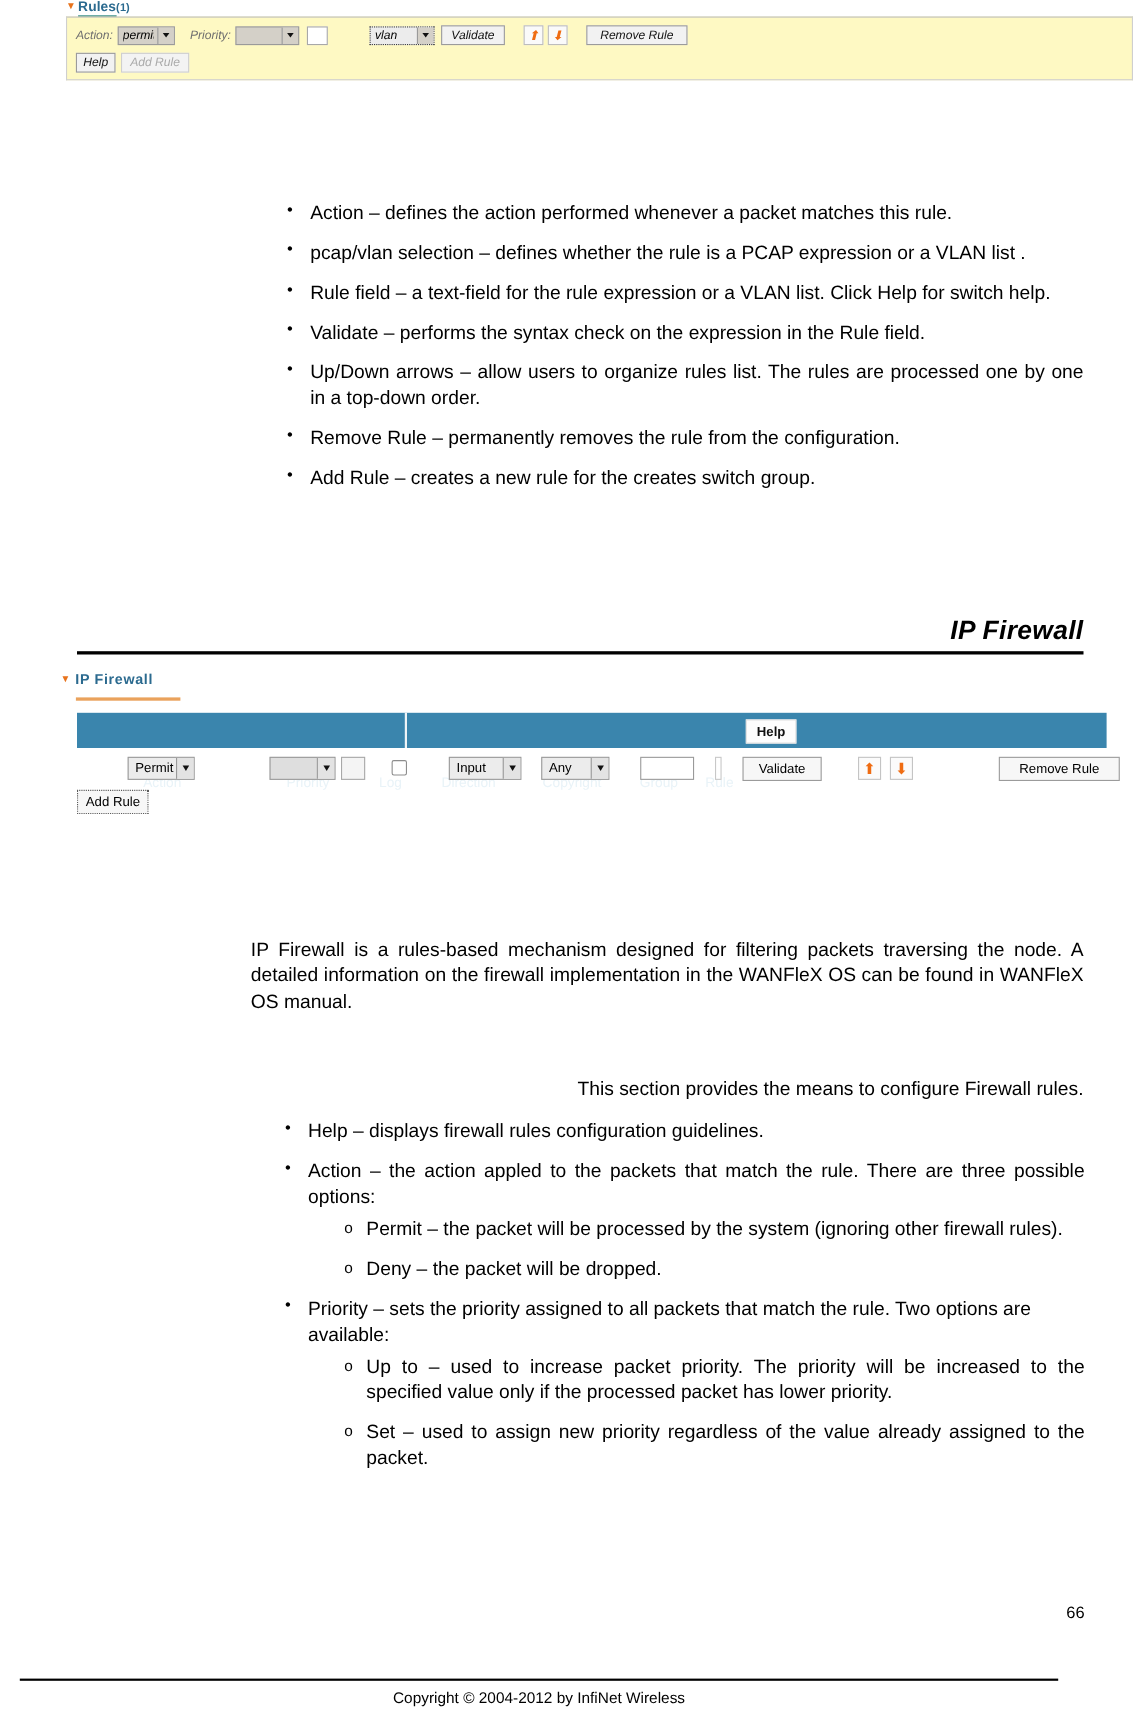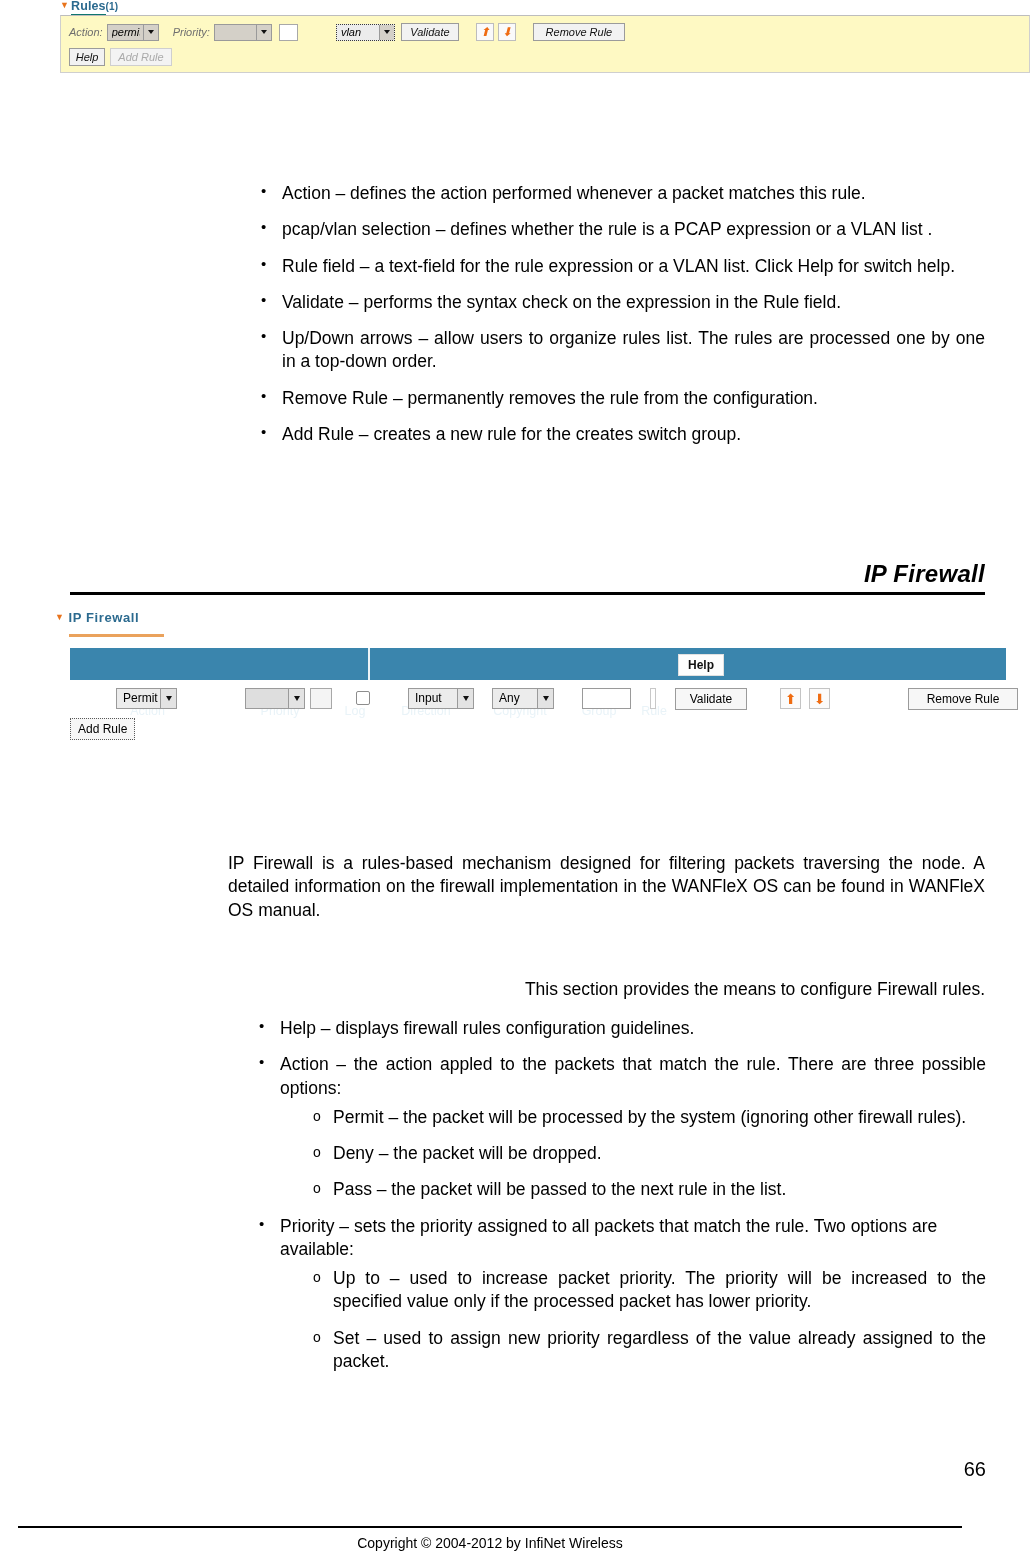--- a/index.html
+++ b/index.html
@@ -418,21 +418,21 @@
     line-height: 1.33;
     text-align: justify;
   }
   .para.noj { text-align: left; }
 
   
   .pageno {
     position: absolute;
     right: 44px;
     top: 1458px;
-    font-size: 20px;
+    font-size: 15px;
   }
   .footer-rule {
     position: absolute;
     left: 18px;
     top: 1526px;
     width: 944px;
     height: 2px;
     background: #000;
   }
   .footer-text {
@@ -565,21 +565,20 @@
 <div class="para noj" style="top:978px;text-align:right;">This section provides the means to configure Firewall rules.</div>
 
 <div class="doc-bullets" style="left:253px;top:1017px;width:733px;">
   <ul class="b1">
     <li class="last">Help – displays firewall rules configuration guidelines.</li>
     <li>
       <span>Action – the action appled to the packets that match the rule. There are three possible options:</span>
       <ul class="b2">
         <li>Permit – the packet will be processed by the system (ignoring other firewall rules).</li>
         <li class="last">Deny – the packet will be dropped.</li>
-        <li class="last">Pass – the packet will be passed to the next rule in the list.</li>
       </ul>
     </li>
     <li class="last">
       <span>Priority – sets the priority assigned to all packets that match the rule. Two options are available:</span>
       <ul class="b2">
         <li>Up to – used to increase packet priority. The priority will be increased to the specified value only if the processed packet has lower priority.</li>
         <li>Set – used to assign new priority regardless of the value already assigned to the packet.</li>
       </ul>
     </li>
   </ul>

